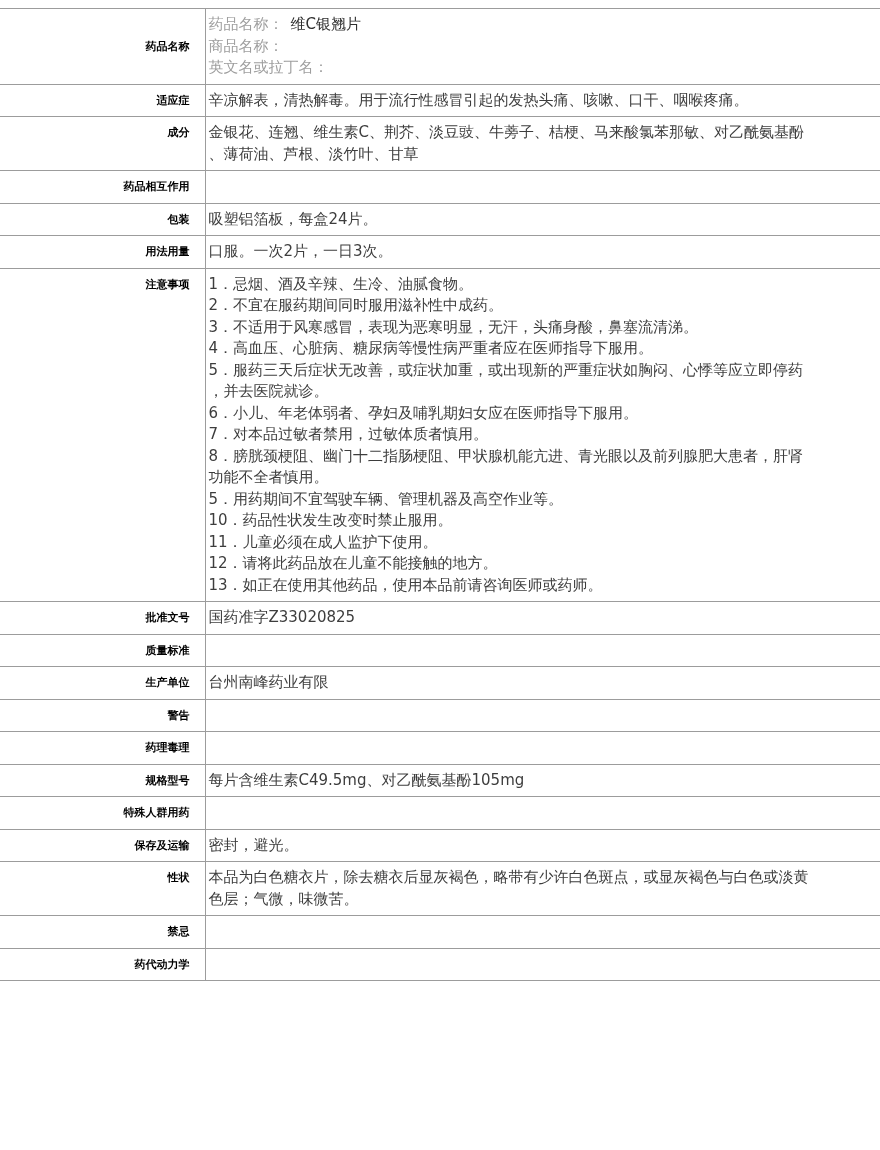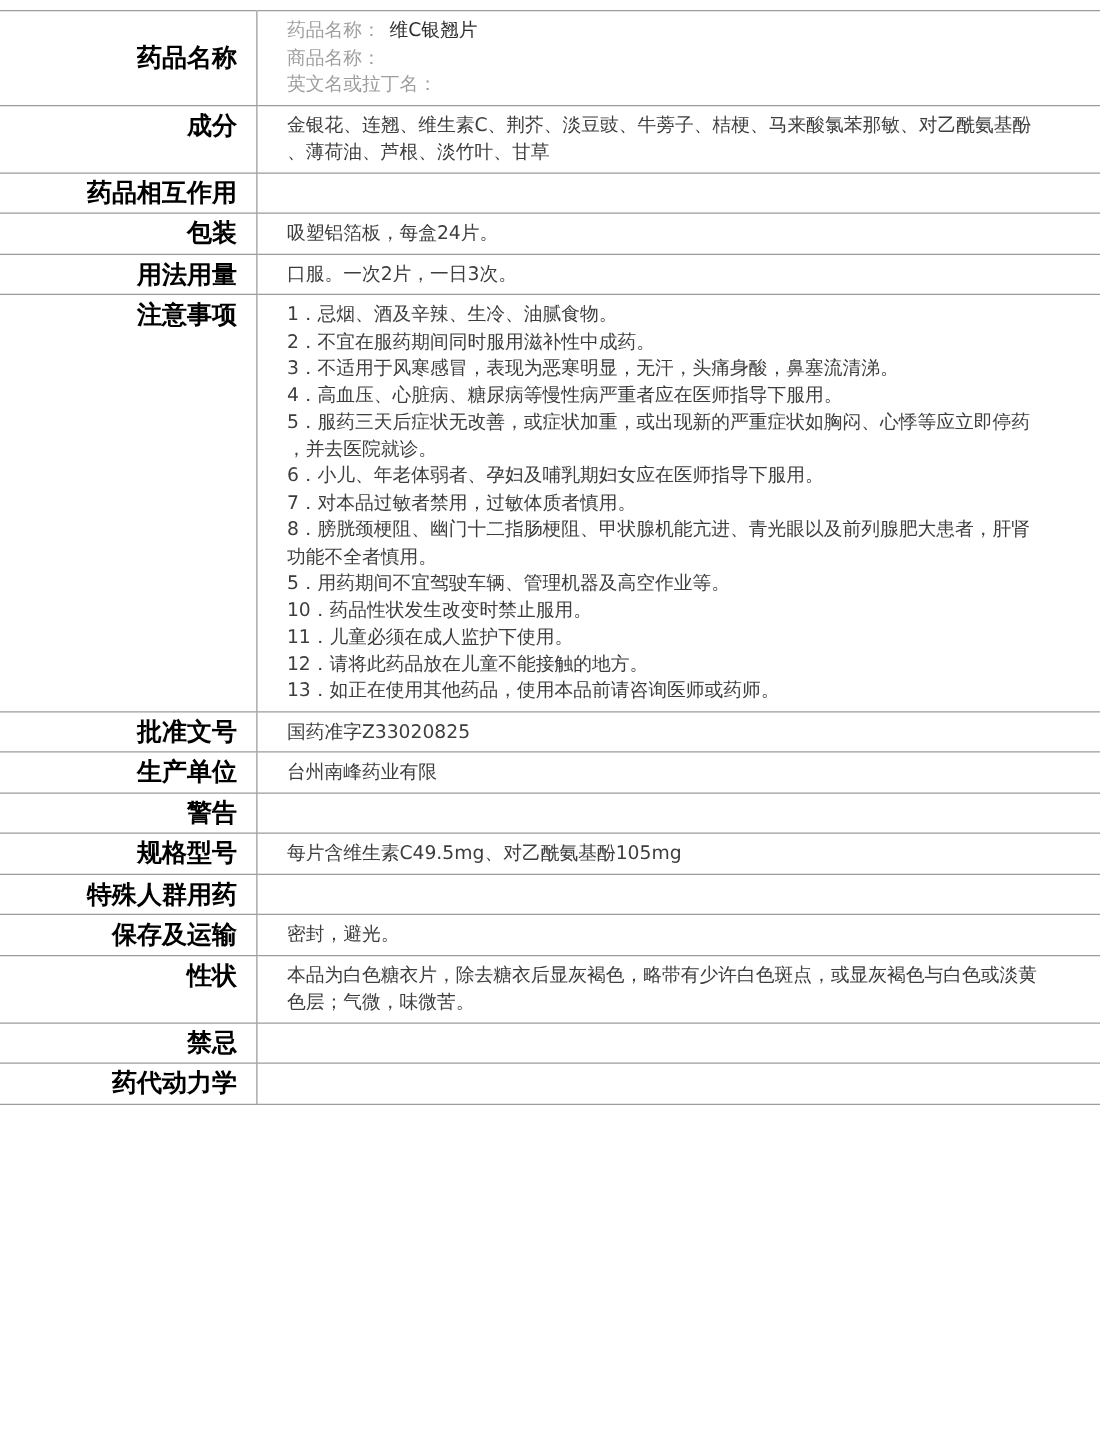--- a/index.html
+++ b/index.html
@@ -21,31 +21,31 @@
     border-top: 1px solid #9c9c9c;
   }
   col.col-label   { width: 205px; }
   col.col-content { width: 675px; }
   th.cell-label {
     border-right: 1px solid #9c9c9c;
     border-bottom: 1px solid #9c9c9c;
     vertical-align: top;
     text-align: right;
     padding: 5px 15px 5px 5px;
-    font-size: 20px;
+    font-size: 11px;
     font-weight: bold;
     color: #000000;
     line-height: 21.5px;
     box-sizing: border-box;
   }
   th.cell-label.v-middle { vertical-align: middle; }
   td.cell-content {
     border-bottom: 1px solid #9c9c9c;
     vertical-align: top;
-    padding: 5px 24px;
+    padding: 5px 3px;
     font-size: 15px;
     color: #3d3d3d;
     line-height: 21.5px;
     box-sizing: border-box;
   }
   .content-line {
     max-width: 605px;
     min-height: 21.5px;
     word-break: break-all;
     line-break: anywhere;
@@ -62,20 +62,26 @@
     <col class="col-label">
     <col class="col-content">
   </colgroup>
   <tbody id="rows-body">
       <tr>
     <th class="cell-label v-middle">药品名称</th>
     <td class="cell-content">
           <div class="name-line"><span class="muted">药品名称：</span><span class="field-value">维C银翘片</span></div>
           <div class="name-line"><span class="muted">商品名称：</span></div>
           <div class="name-line"><span class="muted">英文名或拉丁名：</span></div>
+        </td>
+  </tr>
+      <tr>
+    <th class="cell-label">适应症</th>
+    <td class="cell-content">
+          <div class="content-line">辛凉解表，清热解毒。用于流行性感冒引起的发热头痛、咳嗽、口干、咽喉疼痛。</div>
         </td>
   </tr>
       <tr>
     <th class="cell-label">成分</th>
     <td class="cell-content">
           <div class="content-line">金银花、连翘、维生素C、荆芥、淡豆豉、牛蒡子、桔梗、马来酸氯苯那敏、对乙酰氨基酚、薄荷油、芦根、淡竹叶、甘草</div>
         </td>
   </tr>
       <tr>
     <th class="cell-label">药品相互作用</th>
@@ -113,27 +119,39 @@
           <div class="content-line">13．如正在使用其他药品，使用本品前请咨询医师或药师。</div>
         </td>
   </tr>
       <tr>
     <th class="cell-label">批准文号</th>
     <td class="cell-content">
           <div class="content-line">国药准字Z33020825</div>
         </td>
   </tr>
       <tr>
+    <th class="cell-label">质量标准</th>
+    <td class="cell-content">
+          <div class="content-line"></div>
+        </td>
+  </tr>
+      <tr>
     <th class="cell-label">生产单位</th>
     <td class="cell-content">
           <div class="content-line">台州南峰药业有限</div>
         </td>
   </tr>
       <tr>
     <th class="cell-label">警告</th>
+    <td class="cell-content">
+          <div class="content-line"></div>
+        </td>
+  </tr>
+      <tr>
+    <th class="cell-label">药理毒理</th>
     <td class="cell-content">
           <div class="content-line"></div>
         </td>
   </tr>
       <tr>
     <th class="cell-label">规格型号</th>
     <td class="cell-content">
           <div class="content-line">每片含维生素C49.5mg、对乙酰氨基酚105mg</div>
         </td>
   </tr>

